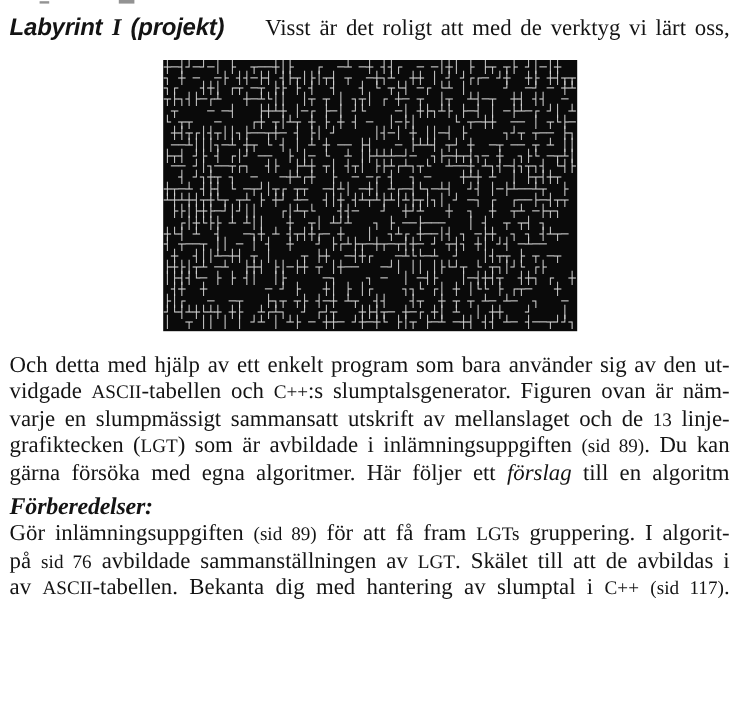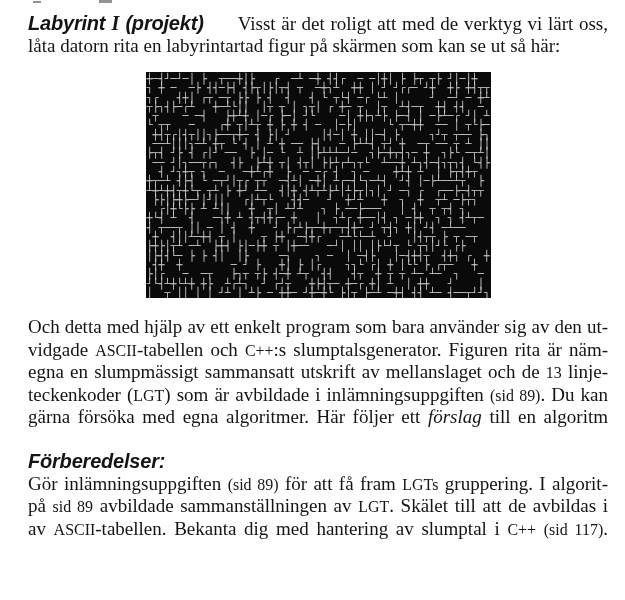--- a/index.html
+++ b/index.html
@@ -10,21 +10,21 @@
   }
   html,body{margin:0;padding:0;background:#888;}
   .page{
     position:relative;
     width:625px;height:600px;
     box-sizing:border-box;
     background:var(--page_bg);
     color:var(--text);
     font-family:"Liberation Serif",serif;
     font-size:19px;
-    padding:12px 17px 0 28px;
+    padding:12px 17px 0 8px;
     overflow:hidden;
   }
   .line{line-height:22.5px;height:22.5px;white-space:nowrap;}
   .para .line{white-space:normal;}
   .just{text-align:justify;text-align-last:justify;}
   .sm{font-size:0.84em;margin-top:20px;}
   .it{font-style:italic;}
   .title-sans{
     font-family:"Liberation Sans",sans-serif;
     font-weight:bold;font-style:italic;font-size:20px;
@@ -42,40 +42,39 @@
     overflow:hidden;
   }
   .maze pre{
     margin:0;padding:2px 1px 0 1px;
     font-family:"DejaVu Sans Mono",monospace;
     font-size:10px;line-height:9.3px;
     color:var(--maze_fg);
   }
   .para1{margin-top:18px;}
   .subhead{
-    margin-top:20px;
-    font-family:Liberation Sans, sans-serif;
+    margin-top:4px;
+    font-family:Liberation Serif, serif;
     font-weight:bold;font-style:italic;
     font-size:20px;line-height:24px;height:24px;
     letter-spacing:-0.2px;
   }
   .artifact{position:absolute;background:#3a3a3a;opacity:.55;}
 </style>
 </head>
 <body>
 
 <div class="page">
 
   <div class="artifact" style="left:33px;top:1px;width:8px;height:2px"></div>
   <div class="artifact" style="left:99px;top:0;width:13px;height:3px"></div>
 
   <div class="line just">
     <span class="title-sans"><span>Labyrint </span><span class="title-serif">I</span><span> (projekt)</span></span><span class="hgap"></span><span>Visst är det roligt att med de verktyg vi lärt oss,</span>
   </div>
-  <div class="line">låta datorn rita en labyrintartad figur på skärmen som kan se ut så här:</div>
 
   <div class="maze">
     <pre>┼─┤┘─┘─│ ├  ┬──┼│├   ┌  ─┴ ─┼ ┤┤┌  ─ ─│┼│ ├ ├┬ ┬├ ┘│─│┼  
 ┐ ┼ ─  ─├ ┤┤─├┤ ┤├┬│├│┬┤ ┬  ─┼┐┴  ┼┼ │ ┘ ┘┌┌─ ┘┼  ┼├ ┼┤┬┬
 ┐┌   ┤┼│ ┌┬ ─┬ ├├ ├ ┤  ┤   ┤ └ ┬└┤ ─┌ └┴ │     ┘  ─┘ ─ ┼┴
 ┬├┐┤├─┌┴   ┼─┴└││  │┬ ┬ │ ┐┬│ ┌ ┼─ ┬  │┬  ┴┤─┬  ┼┤ ┤┤  ─ 
  ┬    ─ ─┤   ├┼┴┼ │─┌ ├─│ ┘└    ─│ ┼├┐┴├ ├─┤ │ ─├┴─┌ ┘│ ┴
 └ ┬┬   ─    ┌┼ ┬│┴┬ ┼ ├ ┼ ┤ ─  │─├│     └ ┬─┼┼  ── │ ┬└├─
  ┼┤┬┌│┤┬││┐├──┬┼─ ┤ ├│ ┘     │┤─│ ┼ ││─┤ ├     ┐┘┬ ┬── ├┐
  ──┴│││┐─┴ ┼┬ └ ┤ │ ┴ ┼ ── ├┤   ─ ├┴┴┤ ┬┘ ┼  ─┬ ── ┬ ┴ ││
@@ -93,27 +92,27 @@
 │├┤┤└─ ├ ├ ┤│  │├     ─┐    ┐ ─  │ ─┤├   │─┤┼┤┬  ┤┼┐ ┌  ┼
  ┤┼  ┼        ─ ┘ ├   ┼│ ├ │┌    ┐┐└ ┌│ ┼ │└└ ├ ┌┬─   ┼  
 ├│┌   ─  ─┬   ├┐┬ ┬├ ┤─┼ ┴┬  ┤┤   ┤┬  ┼ ┬ ┬ ┴─ ┴─  ┐   ─ 
 ┘└┤┴┼└┴┼ ┼├  ┴┌┴┐  ┘ ┌┘┬   ┼├┤┬─ ┼─┌ ┼│ ┴  │ ┼┼   ┘    │ 
 │  ┬ ││ │ │ ┘┴ │ ┴├ ─ ┼┼─ ┘┼─┼└ ├│┬ ├─┴ ─┼┤ ┤┤ ┴─ ┤──┬┘┘┐
 </pre>
   </div>
 
   <div class="para para1">
       <div class="line just"><span>Och detta med hjälp av ett enkelt program som bara använder sig av den ut-</span></div>
-      <div class="line just"><span>vidgade </span><span class="sm">ASCII</span><span>-tabellen och </span><span class="sm">C++</span><span>:s slumptalsgenerator. Figuren rita är näm-</span></div>
-      <div class="line just"><span>egna en slumpmässigt sammansatt utskrift av mellanslaget och de </span><span class="sm">13</span><span> linje-</span></div>
-      <div class="line just"><span>teckenkoder (</span><span class="sm">LGT</span><span>) som är avbildade i inlämningsuppgiften </span><span class="sm">(sid 89)</span><span>. Du kan</span></div>
+      <div class="line just"><span>vidgade </span><span class="sm">ASCII</span><span>-tabellen och </span><span class="sm">C++</span><span>:s slumptalsgenerator. Figuren ovan är näm-</span></div>
+      <div class="line just"><span>varje en slumpmässigt sammansatt utskrift av mellanslaget och de </span><span class="sm">13</span><span> linje-</span></div>
+      <div class="line just"><span>grafiktecken (</span><span class="sm">LGT</span><span>) som är avbildade i inlämningsuppgiften </span><span class="sm">(sid 89)</span><span>. Du kan</span></div>
       <div class="line just"><span>gärna försöka med egna algoritmer. Här följer ett </span><span class="it">förslag</span><span> till en algoritm</span></div>
     </div>
 
   <div class="subhead">Förberedelser:</div>
 
   <div class="para">
       <div class="line just"><span>Gör inlämningsuppgiften </span><span class="sm">(sid 89)</span><span> för att få fram </span><span class="sm">LGTs</span><span> gruppering. I algorit-</span></div>
-      <div class="line just"><span>på </span><span class="sm">sid 89</span><span> avbildade sammanställningen av </span><span class="sm">LGT</span><span>. Skälet till att de avbildas i</span></div>
+      <div class="line just"><span>på </span><span class="sm">sid 76</span><span> avbildade sammanställningen av </span><span class="sm">LGT</span><span>. Skälet till att de avbildas i</span></div>
       <div class="line just"><span>av </span><span class="sm">ASCII</span><span>-tabellen. Bekanta dig med hantering av slumptal i </span><span class="sm">C++</span><span> </span><span class="sm">(sid 117)</span><span>.</span></div>
     </div>
 
 </div>
 
 </body></html>

